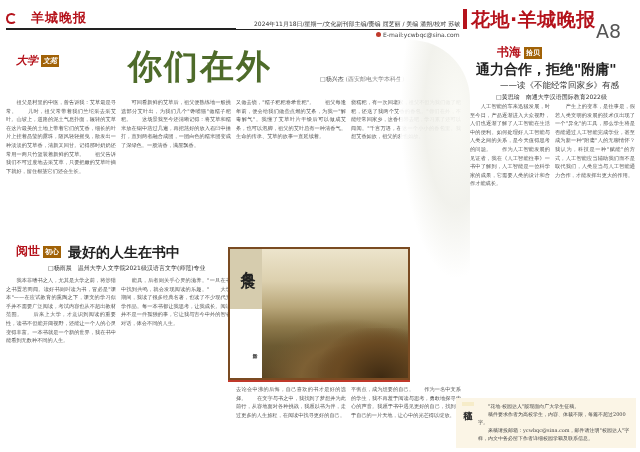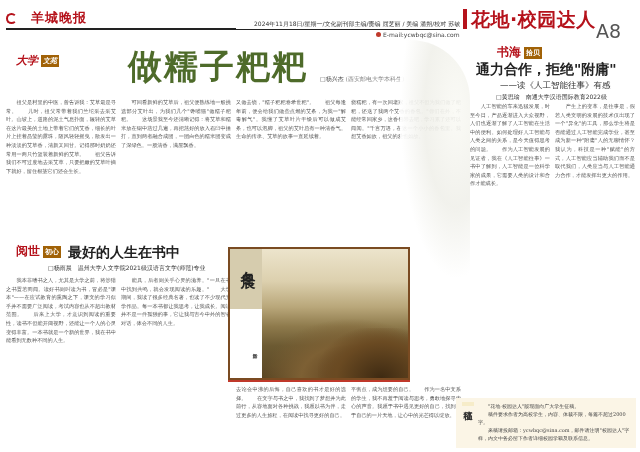--- a/index.html
+++ b/index.html
@@ -77,45 +77,45 @@
   <span>羊城晚报</span>
 </div>
 <div class="abs topline"></div>
 <div class="abs topline2"></div>
 <div class="abs dateline">2024年11月18日/星期一/文化副刊部主编/责编 屈芝丽 / 美编 潘朔/校对 苏敏</div>
 <div class="abs email">
   <span class="email-dot"></span>
   <span>E-mail:ycwbqc@sina.com</span>
 </div>
 <div class="abs section-bar"></div>
-<div class="abs section-title">花地·校园达人</div>
+<div class="abs section-title">花地·羊城晚报</div>
 <div class="abs page-no">A8</div>
 
 <div class="abs tag tag1">
   <span>大学</span>
   <span class="box">文苑</span>
 </div>
-<div class="abs main-title">做糯子粑粑</div>
+<div class="abs main-title">你们在外</div>
 <div class="abs byline1">
   <span>□杨兴杰</span>
   <span class="aff">(西安邮电大学本科生)</span>
 </div>
 <div class="abs col c1">　　祖父是村里的中医，曾告诉我：艾草最是寻常。　　儿时，祖父常带着我们兰坨采去采艾叶。山坡上，道路的泥土气息扑面，辗转的艾草在这片最美的土地上带着它们的艾香，细长的叶片上挂着晶莹的露珠，随风轻轻摇曳，散发出一种淡淡的艾草香，清新又回甘。记得那时奶奶还常用一两只竹篮装着新鲜的艾草。　　祖父告诉我们不可过度地去采艾草，只要把嫩的艾草叶摘下就好，留住根茎它们还会生长。</div>
 <div class="abs col c2">　　可回看新鲜的艾草后，祖父便熟练地一般挑选部分艾叶出，为我们几个"馋嘴猫"做糯子粑粑。　　这场景我至今还清晰记得：将艾草和糯米放在锅中蒸过几遍，再把蒸好的放入石臼中捶打，直到两者融合成团，一团白色的糯米团变成了深绿色。一股清香，满屋飘香。</div>
 <div class="abs col c3">又做去烧，"糯子粑粑卷希世粑"。　　祖父每逢年前，便会给我们做些点燃的艾条，为我一"解毒解气"。我懂了艾草叶片干燥后可以做成艾条，也可以泡脚，祖父的艾叶总有一种清香气。生命的传承、艾草的故事一直延续着。</div>
 <div class="abs col c4">烧糯粑，有一次回老家，祖父不但为我们做了粑粑，还送了我两个艾香的香包。"你们在外，不能经常回家乡，这香包带去吧，学习累了还可以闻闻。"千言万语，在这一个小小的香包里。我想艾香如故，祖父的爱也如故。</div>
 
 <div class="abs leaf"></div>
 
 <div class="abs tag tag2">
   <span>书海</span>
   <span class="box">拾贝</span>
 </div>
 <div class="abs title2">通力合作，拒绝"附庸"</div>
-<div class="abs subtitle2">——读《人工智能往事》有感</div>
+<div class="abs subtitle2">——读《不能经常回家乡》有感</div>
 <div class="abs byline2">□黄思瑜　南通大学汉语国际教育2022级</div>
 <div class="abs col c5">　　人工智能的车来迅猛发展，时至今日，产品逐渐进入大众视野，人们也逐渐了解了人工智能在生活中的便利。如何处理好人工智能与人类之间的关系，是今天值得思考的问题。　　作为人工智能发展的见证者，我在《人工智能往事》一书中了解到，人工智能是一位科学家的成果，它需要人类的设计和合作才能成长。</div>
 <div class="abs col c6">　　产生上的变革，是往事是，假若人类文明的发展的技术仅出现了一个"异化"的工具，那么学生将是否能通过人工智能完成学业，甚至成为新一种"附庸"人的无聊情怀？　　我认为，科技是一种"赋能"的方式，人工智能应当辅助我们而不是取代我们，人类应当与人工智能通力合作，才能发挥出更大的作用。</div>
 
 <div class="abs tag tag3">
   <span>阅世</span>
   <span class="box">初心</span>
 </div>
 <div class="abs title3">最好的人生在书中</div>
 <div class="abs byline3">□杨雨晨　温州大学人文学院2021级汉语言文学(师范)专业</div>

